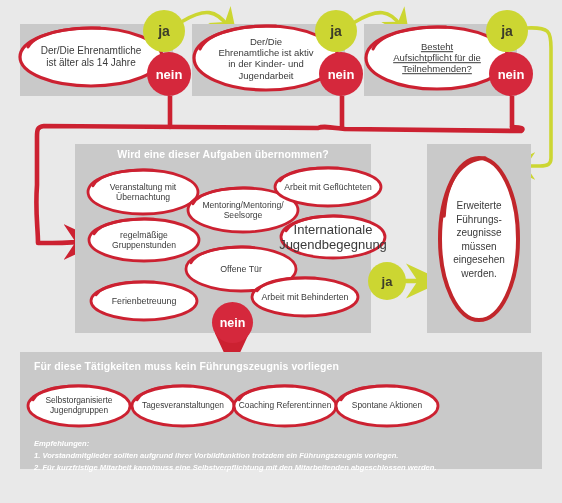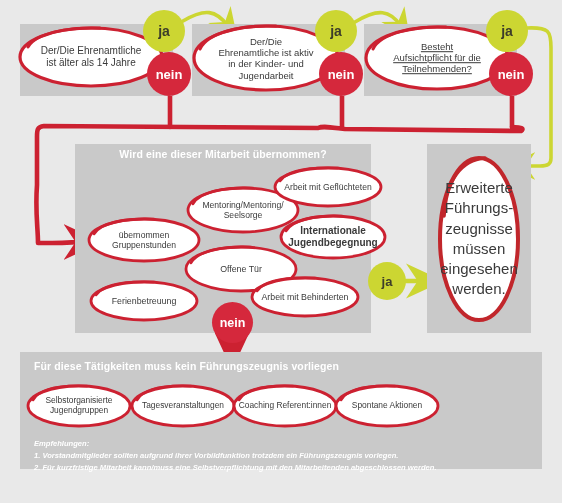--- a/index.html
+++ b/index.html
@@ -114,22 +114,30 @@
   <div class="bubble ja" style="left:143px;top:10px;width:42px;height:42px;font-size:14px;">ja</div>
   <div class="bubble nein" style="left:147px;top:52px;width:44px;height:44px;font-size:13px;">nein</div>
 
   <div class="bubble ja" style="left:315px;top:10px;width:42px;height:42px;font-size:14px;">ja</div>
   <div class="bubble nein" style="left:319px;top:52px;width:44px;height:44px;font-size:13px;">nein</div>
 
   <div class="bubble ja" style="left:486px;top:10px;width:42px;height:42px;font-size:14px;">ja</div>
   <div class="bubble nein" style="left:489px;top:52px;width:44px;height:44px;font-size:13px;">nein</div>
 
   <div class="panel" style="left:75px;top:144px;width:296px;height:189px;"></div>
-  <div class="panel-title" style="left:75px;top:148px;width:296px;text-align:center;font-size:10.5px;">Wird eine dieser Mitarbeit übernommen?</div>
-
+  <div class="panel-title" style="left:75px;top:148px;width:296px;text-align:center;font-size:10.5px;">Wird eine dieser Aufgaben übernommen?</div>
+
+  <div class="node" style="left:85px;top:168px;width:116px;height:48px;">
+    <svg class="shape" viewBox="0 0 116 48" preserveAspectRatio="none">
+      <ellipse cx="58" cy="24" rx="55" ry="22" fill="#ffffff" stroke="#cc2131" stroke-width="2.8"></ellipse>
+      <path d="M8,18 C15,5 42,1 68,2" fill="none" stroke="#cc2131" stroke-width="2.6" stroke-linecap="round"></path>
+    </svg>
+    <div class="label" style="font-size:8.6px;white-space:pre-line;">Veranstaltung mit
+Übernachtung</div>
+  </div>
 
   <div class="node" style="left:185px;top:186px;width:116px;height:48px;">
     <svg class="shape" viewBox="0 0 116 48" preserveAspectRatio="none">
       <ellipse cx="58" cy="24" rx="55" ry="22" fill="#ffffff" stroke="#cc2131" stroke-width="2.8"></ellipse>
       <path d="M8,18 C15,5 42,1 68,2" fill="none" stroke="#cc2131" stroke-width="2.6" stroke-linecap="round"></path>
     </svg>
     <div class="label" style="font-size:8.6px;white-space:pre-line;">Mentoring/Mentoring/
 Seelsorge</div>
   </div>
 
@@ -139,30 +147,30 @@
       <path d="M8,15 C15,4 40,1 66,2" fill="none" stroke="#cc2131" stroke-width="2.6" stroke-linecap="round"></path>
     </svg>
     <div class="label" style="font-size:8.6px;white-space:pre-line;">Arbeit mit Geflüchteten</div>
   </div>
 
   <div class="node" style="left:86px;top:217px;width:116px;height:46px;">
     <svg class="shape" viewBox="0 0 116 46" preserveAspectRatio="none">
       <ellipse cx="58" cy="23" rx="55" ry="21" fill="#ffffff" stroke="#cc2131" stroke-width="2.8"></ellipse>
       <path d="M8,17 C15,5 42,1 68,2" fill="none" stroke="#cc2131" stroke-width="2.6" stroke-linecap="round"></path>
     </svg>
-    <div class="label" style="font-size:8.6px;white-space:pre-line;">übernommen
+    <div class="label" style="font-size:8.6px;white-space:pre-line;">regelmäßige
 Gruppenstunden</div>
   </div>
 
   <div class="node" style="left:278px;top:214px;width:110px;height:46px;">
     <svg class="shape" viewBox="0 0 110 46" preserveAspectRatio="none">
       <ellipse cx="55" cy="23" rx="52" ry="21" fill="#ffffff" stroke="#cc2131" stroke-width="2.8"></ellipse>
       <path d="M8,17 C15,5 40,1 64,2" fill="none" stroke="#cc2131" stroke-width="2.6" stroke-linecap="round"></path>
     </svg>
-    <div class="label" style="font-size:10px;white-space:pre-line;font-weight:bold;">Internationale
+    <div class="label" style="font-size:13px;white-space:pre-line;">Internationale
 Jugendbegegnung</div>
   </div>
 
   <div class="node" style="left:183px;top:245px;width:116px;height:48px;">
     <svg class="shape" viewBox="0 0 116 48" preserveAspectRatio="none">
       <ellipse cx="58" cy="24" rx="55" ry="22" fill="#ffffff" stroke="#cc2131" stroke-width="2.8"></ellipse>
       <path d="M8,18 C15,5 42,1 68,2" fill="none" stroke="#cc2131" stroke-width="2.6" stroke-linecap="round"></path>
     </svg>
     <div class="label" style="font-size:8.8px;white-space:pre-line;">Offene Tür</div>
   </div>
@@ -186,21 +194,21 @@
   <div class="bubble ja" style="left:368px;top:262px;width:38px;height:38px;font-size:13px;">ja</div>
   <div class="bubble nein" style="left:212px;top:302px;width:41px;height:41px;font-size:12.5px;">nein</div>
 
   <div class="panel" style="left:427px;top:144px;width:104px;height:189px;"></div>
 
   <div class="node" style="left:437px;top:154px;width:84px;height:170px;">
     <svg class="shape" viewBox="0 0 84 170" preserveAspectRatio="none">
       <ellipse cx="42" cy="85" rx="39" ry="81" fill="#ffffff" stroke="#c1262b" stroke-width="4"></ellipse>
       <path d="M7,62 C9,26 24,6 48,4" fill="none" stroke="#c1262b" stroke-width="3.6" stroke-linecap="round"></path>
     </svg>
-    <div class="label" style="font-size:15px;white-space:pre-line;line-height:1.35;">Erweiterte
+    <div class="label" style="font-size:10px;white-space:pre-line;line-height:1.35;">Erweiterte
 Führungs-
 zeugnisse
 müssen
 eingesehen
 werden.</div>
   </div>
 
   <div class="panel" style="left:20px;top:352px;width:522px;height:117px;"></div>
   <div class="panel-title" style="left:34px;top:360px;font-size:10.5px;">Für diese Tätigkeiten muss kein Führungszeugnis vorliegen</div>
 

